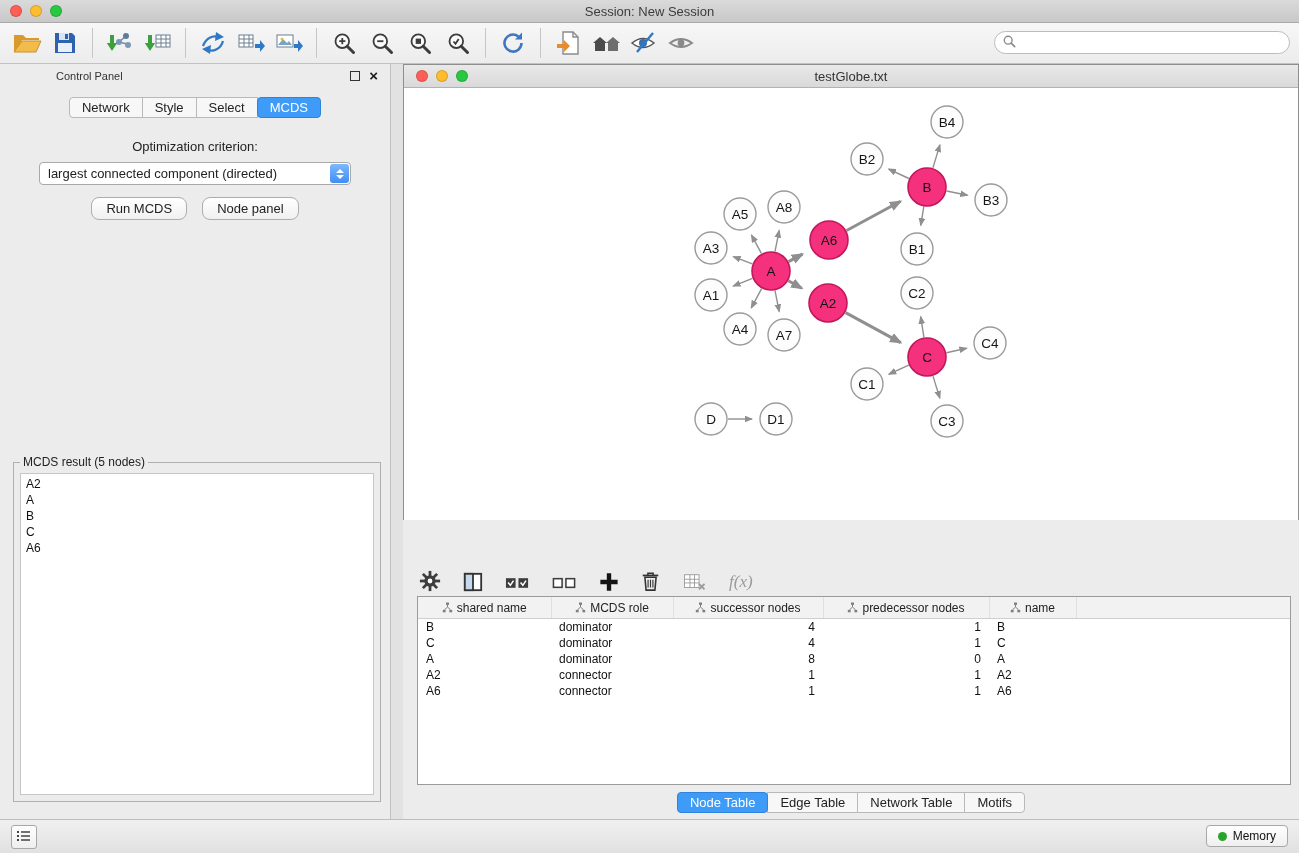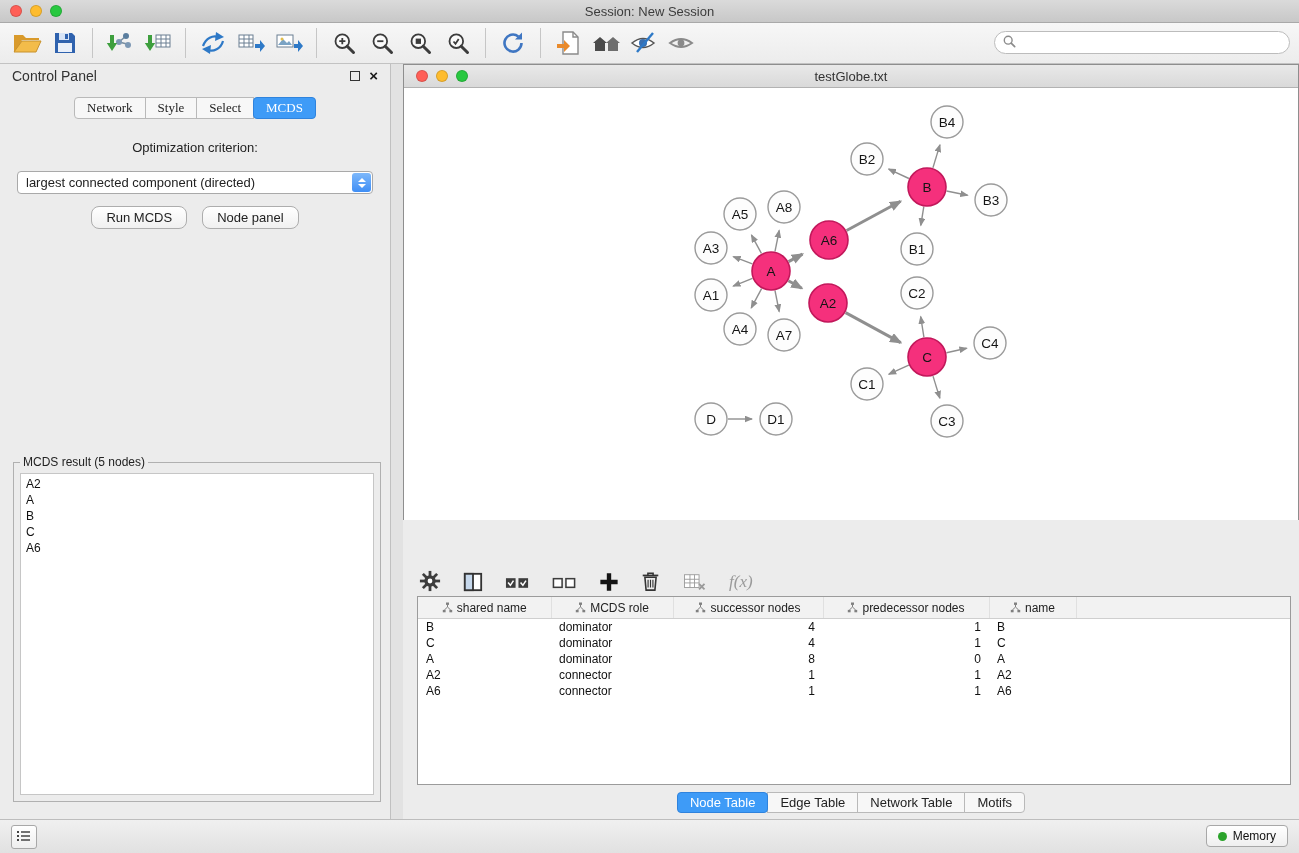--- a/index.html
+++ b/index.html
@@ -20,35 +20,35 @@
   .toolbar{position:absolute;left:0;top:23px;right:0;height:41px;
     background:linear-gradient(#f7f7f7,#ececec);border-bottom:1px solid #c2c2c2;
     display:flex;align-items:center;padding-left:8px;box-sizing:border-box;}
   .tb-icon{width:38px;height:34px;display:flex;align-items:center;justify-content:center;cursor:default;}
   .tb-sep{width:1px;height:30px;background:#c6c6c6;margin:0 8px;}
   .searchbox{position:absolute;right:9px;top:8px;width:296px;height:23px;background:#fff;
     border:1px solid #bcbcbc;border-radius:12px;display:flex;align-items:center;padding:0 8px;box-sizing:border-box;}
   .searchbox input{border:none;outline:none;flex:1;font-size:12px;margin-left:6px;font-family:inherit;background:transparent;}
   
   .panel-header{height:24px;display:flex;align-items:center;justify-content:space-between;padding:0 12px;}
-  .panel-title{font-size:14px;color:#333;}
+  .panel-title{font-size:11px;color:#333;margin-left:44px;}
   .panel-btns{display:flex;align-items:center;gap:9px;}
   .float-btn{width:8px;height:8px;border:1.5px solid #333;display:inline-block;}
   .close-btn{font-size:15px;font-weight:bold;color:#1a1a1a;line-height:10px;}
   .close-btn::before{content:"×";}
   
   .control-panel{position:absolute;left:0;top:64px;width:391px;bottom:33px;
     background:#ececec;border-right:1px solid #c0c0c0;box-sizing:border-box;}
-  .cp-tabs{display:flex;justify-content:center;margin-top:9px;font-family:Liberation Serif, serif;}
+  .cp-tabs{display:flex;justify-content:center;margin-top:9px;}
   .seg{font-size:13px;padding:2px 12px;background:#f7f7f7;border:1px solid #b9b9b9;margin-left:-1px;color:#222;cursor:default;}
   .seg:first-child{border-radius:4px 0 0 4px;margin-left:0;}
   .seg:last-child{border-radius:0 4px 4px 0;}
   .seg.active{background:#3e9bf7;border-color:#2f83dd;color:#fff;border-radius:4px;position:relative;}
   .opt-label{text-align:center;margin-top:21px;font-size:13px;}
-  .dropdown{margin:16px auto 0;width:356px;height:23px;background:#fff;border:1px solid #a9a9a9;
+  .dropdown{margin:8px auto 0;width:312px;height:23px;background:#fff;border:1px solid #a9a9a9;
     border-radius:4px;display:flex;align-items:center;box-sizing:border-box;}
   .dd-text{flex:1;padding:0 8px;font-size:13px;white-space:nowrap;overflow:hidden;}
   .dd-stepper{width:19px;height:19px;margin-right:1px;border-radius:3px;
     background:linear-gradient(#7db8fb,#3f8ef5);display:flex;flex-direction:column;align-items:center;justify-content:center;gap:2px;}
   .dd-stepper .up{width:0;height:0;border-left:4px solid transparent;border-right:4px solid transparent;border-bottom:4px solid #fff;}
   .dd-stepper .down{width:0;height:0;border-left:4px solid transparent;border-right:4px solid transparent;border-top:4px solid #fff;}
   .cp-buttons{display:flex;justify-content:center;gap:15px;margin-top:12px;}
   .cp-buttons button{font-size:13px;padding:3px 14px;background:linear-gradient(#ffffff,#f0f0f0);
     border:1px solid #adadad;border-radius:8px;color:#222;font-family:inherit;}
   .result-box{position:absolute;left:13px;right:9px;top:391px;bottom:18px;border:1px solid #b0b0b0;

